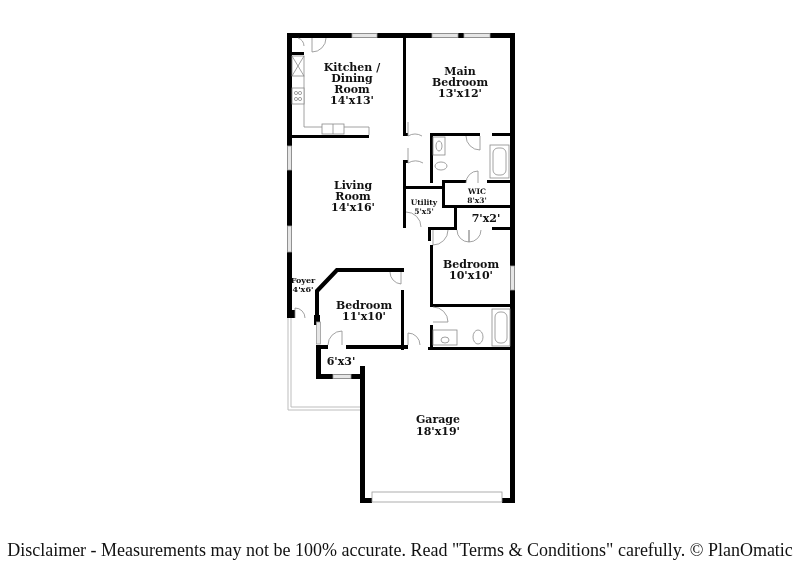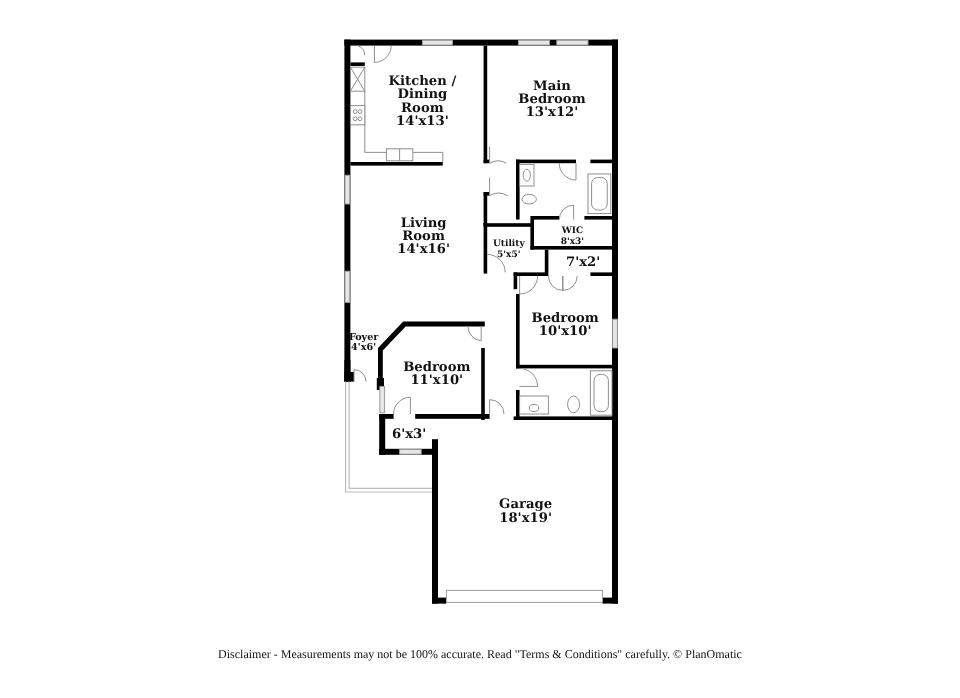--- a/index.html
+++ b/index.html
@@ -9,21 +9,21 @@
     .lbl { font-family: "DejaVu Serif", "Liberation Serif", serif; font-weight: bold; fill: #111; text-anchor: middle; }
     .lbl-lg { font-size: 11px; }
     .lbl-sm { font-size: 8px; }
     .lbl-xs { font-size: 7.5px; }
     .wall { fill: #000; }
     .win  { fill: #e6e6e6; stroke: #9a9a9a; stroke-width: 0.8; }
     .fix  { fill: #fff; stroke: #8a8a8a; stroke-width: 0.8; }
     .door { fill: none; stroke: #8a8a8a; stroke-width: 0.8; }
     .thin { fill: none; stroke: #bdbdbd; stroke-width: 1; }
     #disclaimer { position: absolute; left: 0; top: 540px; width: 800px; text-align: center;
-                  font-family: "Liberation Serif", "DejaVu Serif", serif; font-size: 10px; color: #111; }
+                  font-family: "Liberation Serif", "DejaVu Serif", serif; font-size: 18px; color: #111; }
   </style>
 </head>
 <body>
 
 <svg id="plan" viewBox="0 0 800 582" xmlns="http://www.w3.org/2000/svg">
 
   <g>
 
     <rect class="wall" x="287" y="33" width="228" height="5"></rect>
 

